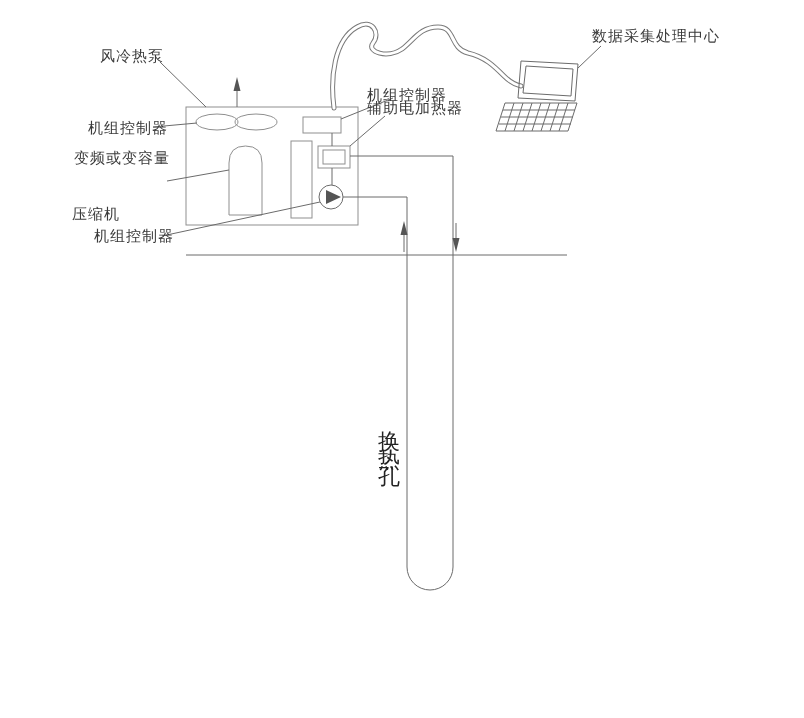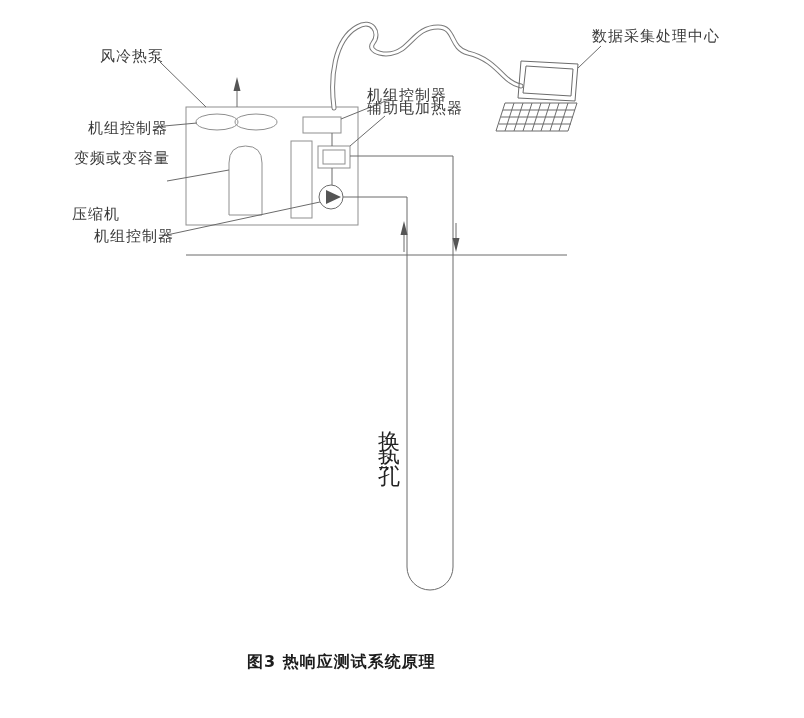--- a/index.html
+++ b/index.html
@@ -125,15 +125,14 @@
   <div class="label" style="left:94px;top:227px;">机组控制器</div>
 
   <div class="label" style="left:367px;top:86px;">机组控制器</div>
 
   <div class="label" style="left:367px;top:99px;text-align:center;">辅助电加热器</div>
 
   <div class="label" style="left:592px;top:27px;">数据采集处理中心</div>
 
   <div class="vtext" style="left:378px;top:413px;">换热孔</div>
 
-  <div class="caption" style="left:247px;top:652px;">图3 热响应测试系统原理</div>
 
 </div>
 
 </body></html>

